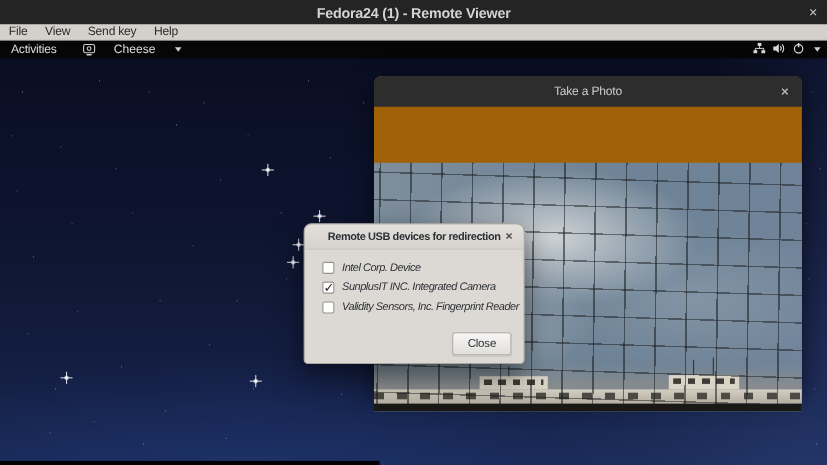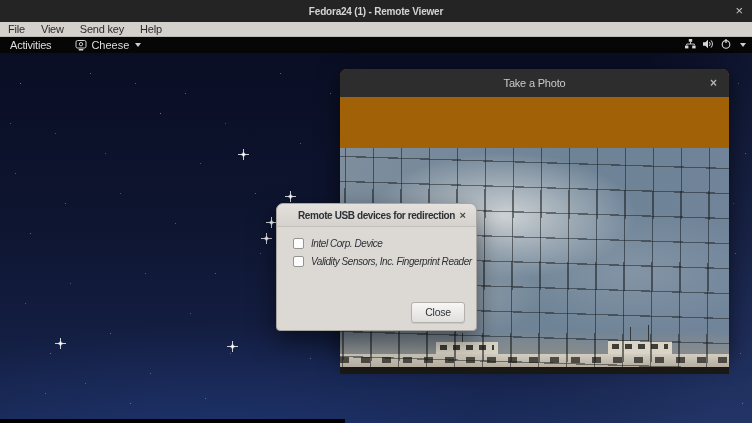--- a/index.html
+++ b/index.html
@@ -3,32 +3,32 @@
 <meta charset="utf-8">
 <style>
   * { margin:0; padding:0; box-sizing:border-box; }
   html,body { width:752px; height:423px; overflow:hidden; background:#000;
     font-family:"Liberation Sans","DejaVu Sans",sans-serif; }
   .screen { position:absolute; top:0; left:0; width:752px; height:423px; overflow:hidden; }
 
   
   .titlebar { position:absolute; top:0; left:0; width:752px; height:22px; background:#242424;
     display:flex; align-items:center; justify-content:center; }
-  .titlebar .title { color:#d4d4d4; font-size:10px; font-weight:bold; letter-spacing:-0.2px; }
+  .titlebar .title { color:#d4d4d4; font-size:13px; font-weight:bold; letter-spacing:-0.2px; }
   .titlebar .close { position:absolute; right:9px; top:0; height:22px; line-height:21px;
     color:#c8c8c8; font-size:13px; cursor:default; }
 
   .menubar { position:absolute; top:22px; left:0; width:752px; height:15px; background:#d4d1cd;
     display:flex; align-items:center; border-bottom:1px solid #bdb9b4; }
   .menubar .mitem { font-size:11px; color:#2b2b2b; padding:0 8px; line-height:14px; letter-spacing:-0.2px; }
 
   .topbar { position:absolute; top:37px; left:0; width:752px; height:16px; background:#060606;
     display:flex; align-items:center; color:#dedede; font-size:11px; }
   .topbar .activities { padding:0 10px; letter-spacing:-0.2px; }
-  .topbar .appmenu { display:flex; align-items:center; gap:4px; margin-left:14px; }
+  .topbar .appmenu { display:flex; align-items:center; gap:16px; margin-left:14px; }
   .topbar .appmenu svg { display:block; }
   .tri-down { width:0; height:0; border-left:3.5px solid transparent; border-right:3.5px solid transparent;
     border-top:4px solid #cfcfcf; margin-left:2px; }
   .topbar .clock { position:absolute; left:0; right:0; text-align:center; letter-spacing:-0.2px; }
   .topbar .sysicons { position:absolute; right:6px; display:flex; align-items:center; gap:7px; }
 
   
   .desktop { position:absolute; top:53px; left:0; width:752px; height:370px;
     background:
       radial-gradient(ellipse 75% 50% at 30% 108%, rgba(38,66,140,0.45), rgba(38,66,140,0) 70%),
@@ -218,20 +218,24 @@
       <span class="dtitle">Remote USB devices for redirection</span>
       <span class="dclose">×</span>
     </div>
     <div class="dbody">
       <div class="devlist">
         <div class="devrow">
           <span class="checkbox"></span>
           <span class="devlabel">Intel Corp. Device</span>
         </div>
         <div class="devrow">
+          <span class="checkbox checked"></span>
+          <span class="devlabel">SunplusIT INC. Integrated Camera</span>
+        </div>
+        <div class="devrow">
           <span class="checkbox"></span>
           <span class="devlabel">Validity Sensors, Inc. Fingerprint Reader</span>
         </div>
       </div>
       <button class="dclosebtn">Close</button>
     </div>
   </div>
 
 </div>
 

